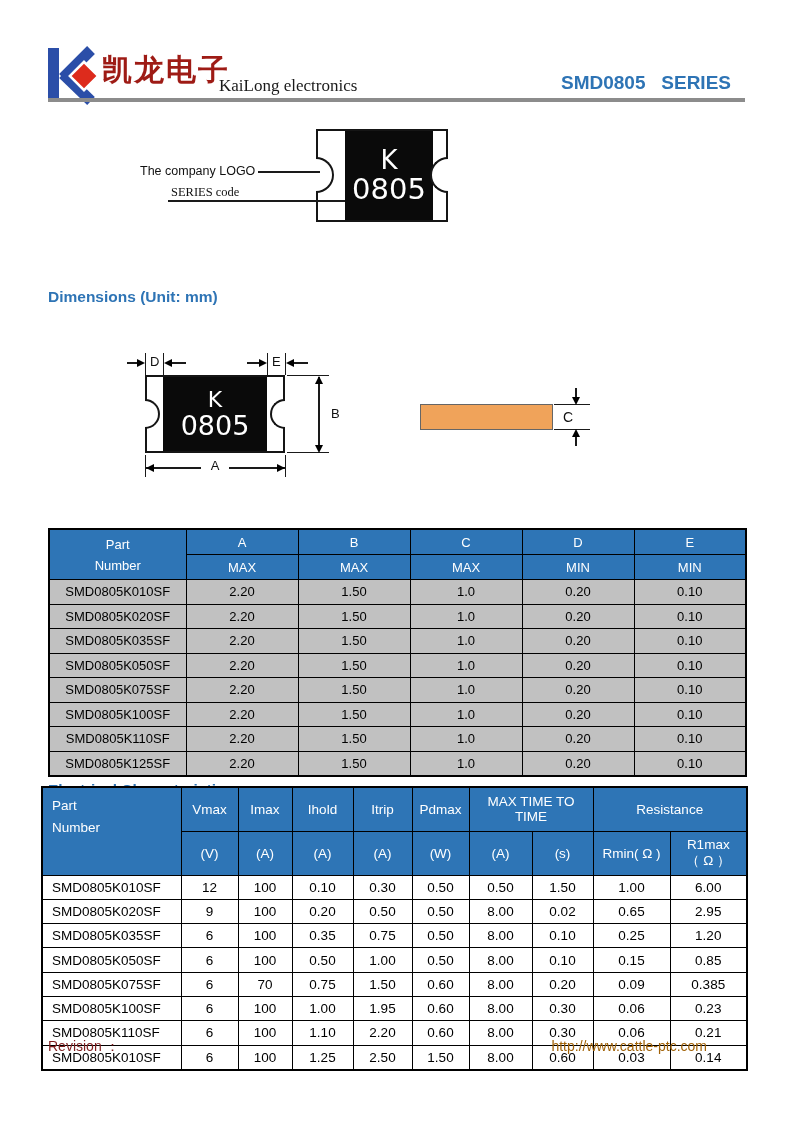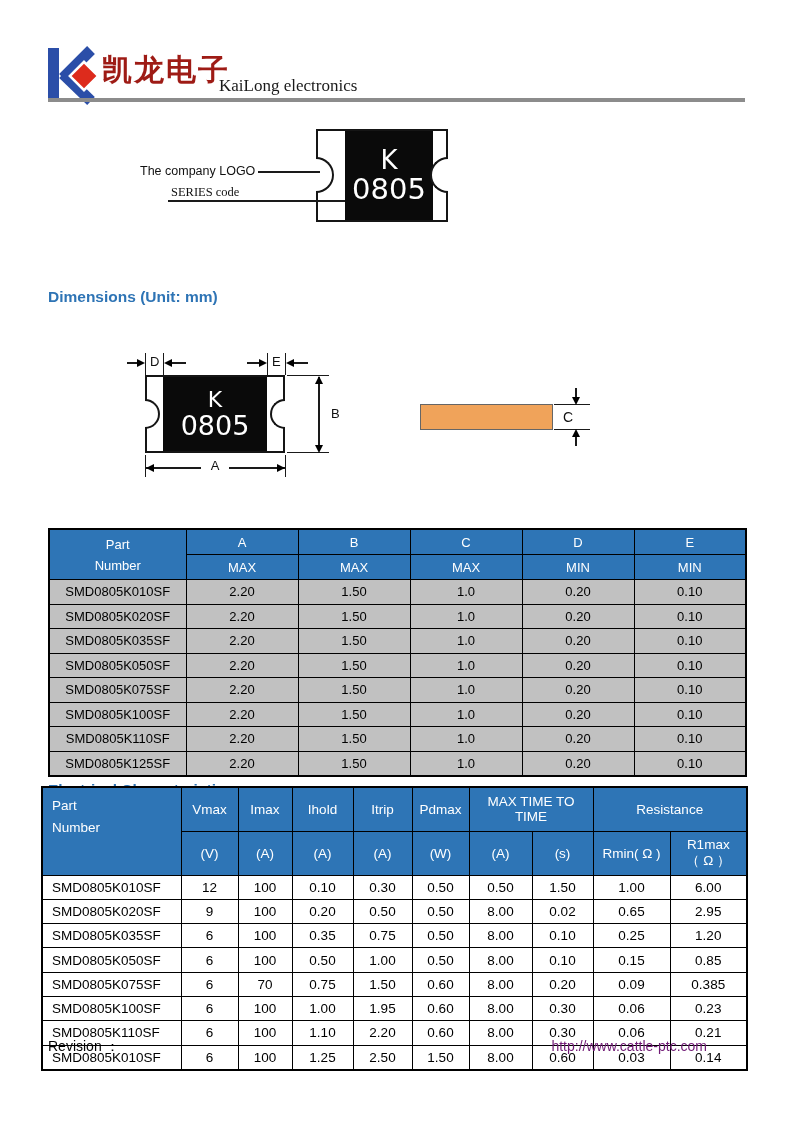--- a/index.html
+++ b/index.html
@@ -52,36 +52,37 @@
 
   .electbl{position:absolute;left:41px;top:772px;width:705px;border:2px solid #000;}
   .electbl th,.electbl td{border:1px solid #000;text-align:center;font-weight:normal;}
   .electbl thead th{background:#2E75B6;color:#fff;font-size:13.5px;}
   .electbl thead tr{height:44px;}
   .electbl thead th.part{text-align:left;vertical-align:top;padding:7px 0 0 9px;line-height:22px;}
   .electbl tbody td{background:#fff;color:#000;font-size:13.5px;height:21.3px;}
   .electbl tbody td:first-child{text-align:left;padding-left:9px;}
 
   
-  .footer-rev{position:absolute;left:48px;top:1038px;font-size:14px;color:#000000;}
-  .footer-url{position:absolute;right:86px;top:1038px;font-size:14px;color:#701a75;text-decoration:none;}
+  .footer-rev{position:absolute;left:48px;top:1038px;font-size:14px;color:#7f1d1d;}
+  .footer-url{position:absolute;right:86px;top:1038px;font-size:14px;color:#a16207;text-decoration:none;}
 </style>
 </head>
 <body>
 
 <div class="page">
 
   <svg class="logo" width="54" height="60" viewBox="0 0 54 60">
     <rect x="2" y="3" width="11" height="54" fill="#2B4EA8"></rect>
     <line x1="17" y1="33" x2="45" y2="5" stroke="#2B4EA8" stroke-width="11"></line>
     <line x1="17" y1="29" x2="45" y2="56" stroke="#2B4EA8" stroke-width="11"></line>
     <rect x="28" y="21" width="20" height="20" fill="#DD2B1C" stroke="#fff" stroke-width="2.5" transform="rotate(45 38 31)"></rect>
   </svg>
   <div class="cn-name">凯龙电子</div>
   <div class="en-name">KaiLong electronics</div>
+  <div class="series-title">SMD0805   SERIES</div>
   <div class="hdr-rule"></div>
 
   <div class="chip-outer" style="left:316px;top:129px;width:132px;height:93px;">
     <div class="chip-body" style="left:27px;width:88px;">
       <span style="font-size:26px;line-height:26px;">K</span>
       <span style="font-size:29px;line-height:32px;">0805</span>
     </div>
     <div class="notch lft" style="top:26px;width:18px;height:36px;"></div>
     <div class="notch rgt" style="top:26px;width:18px;height:36px;"></div>
   </div>

